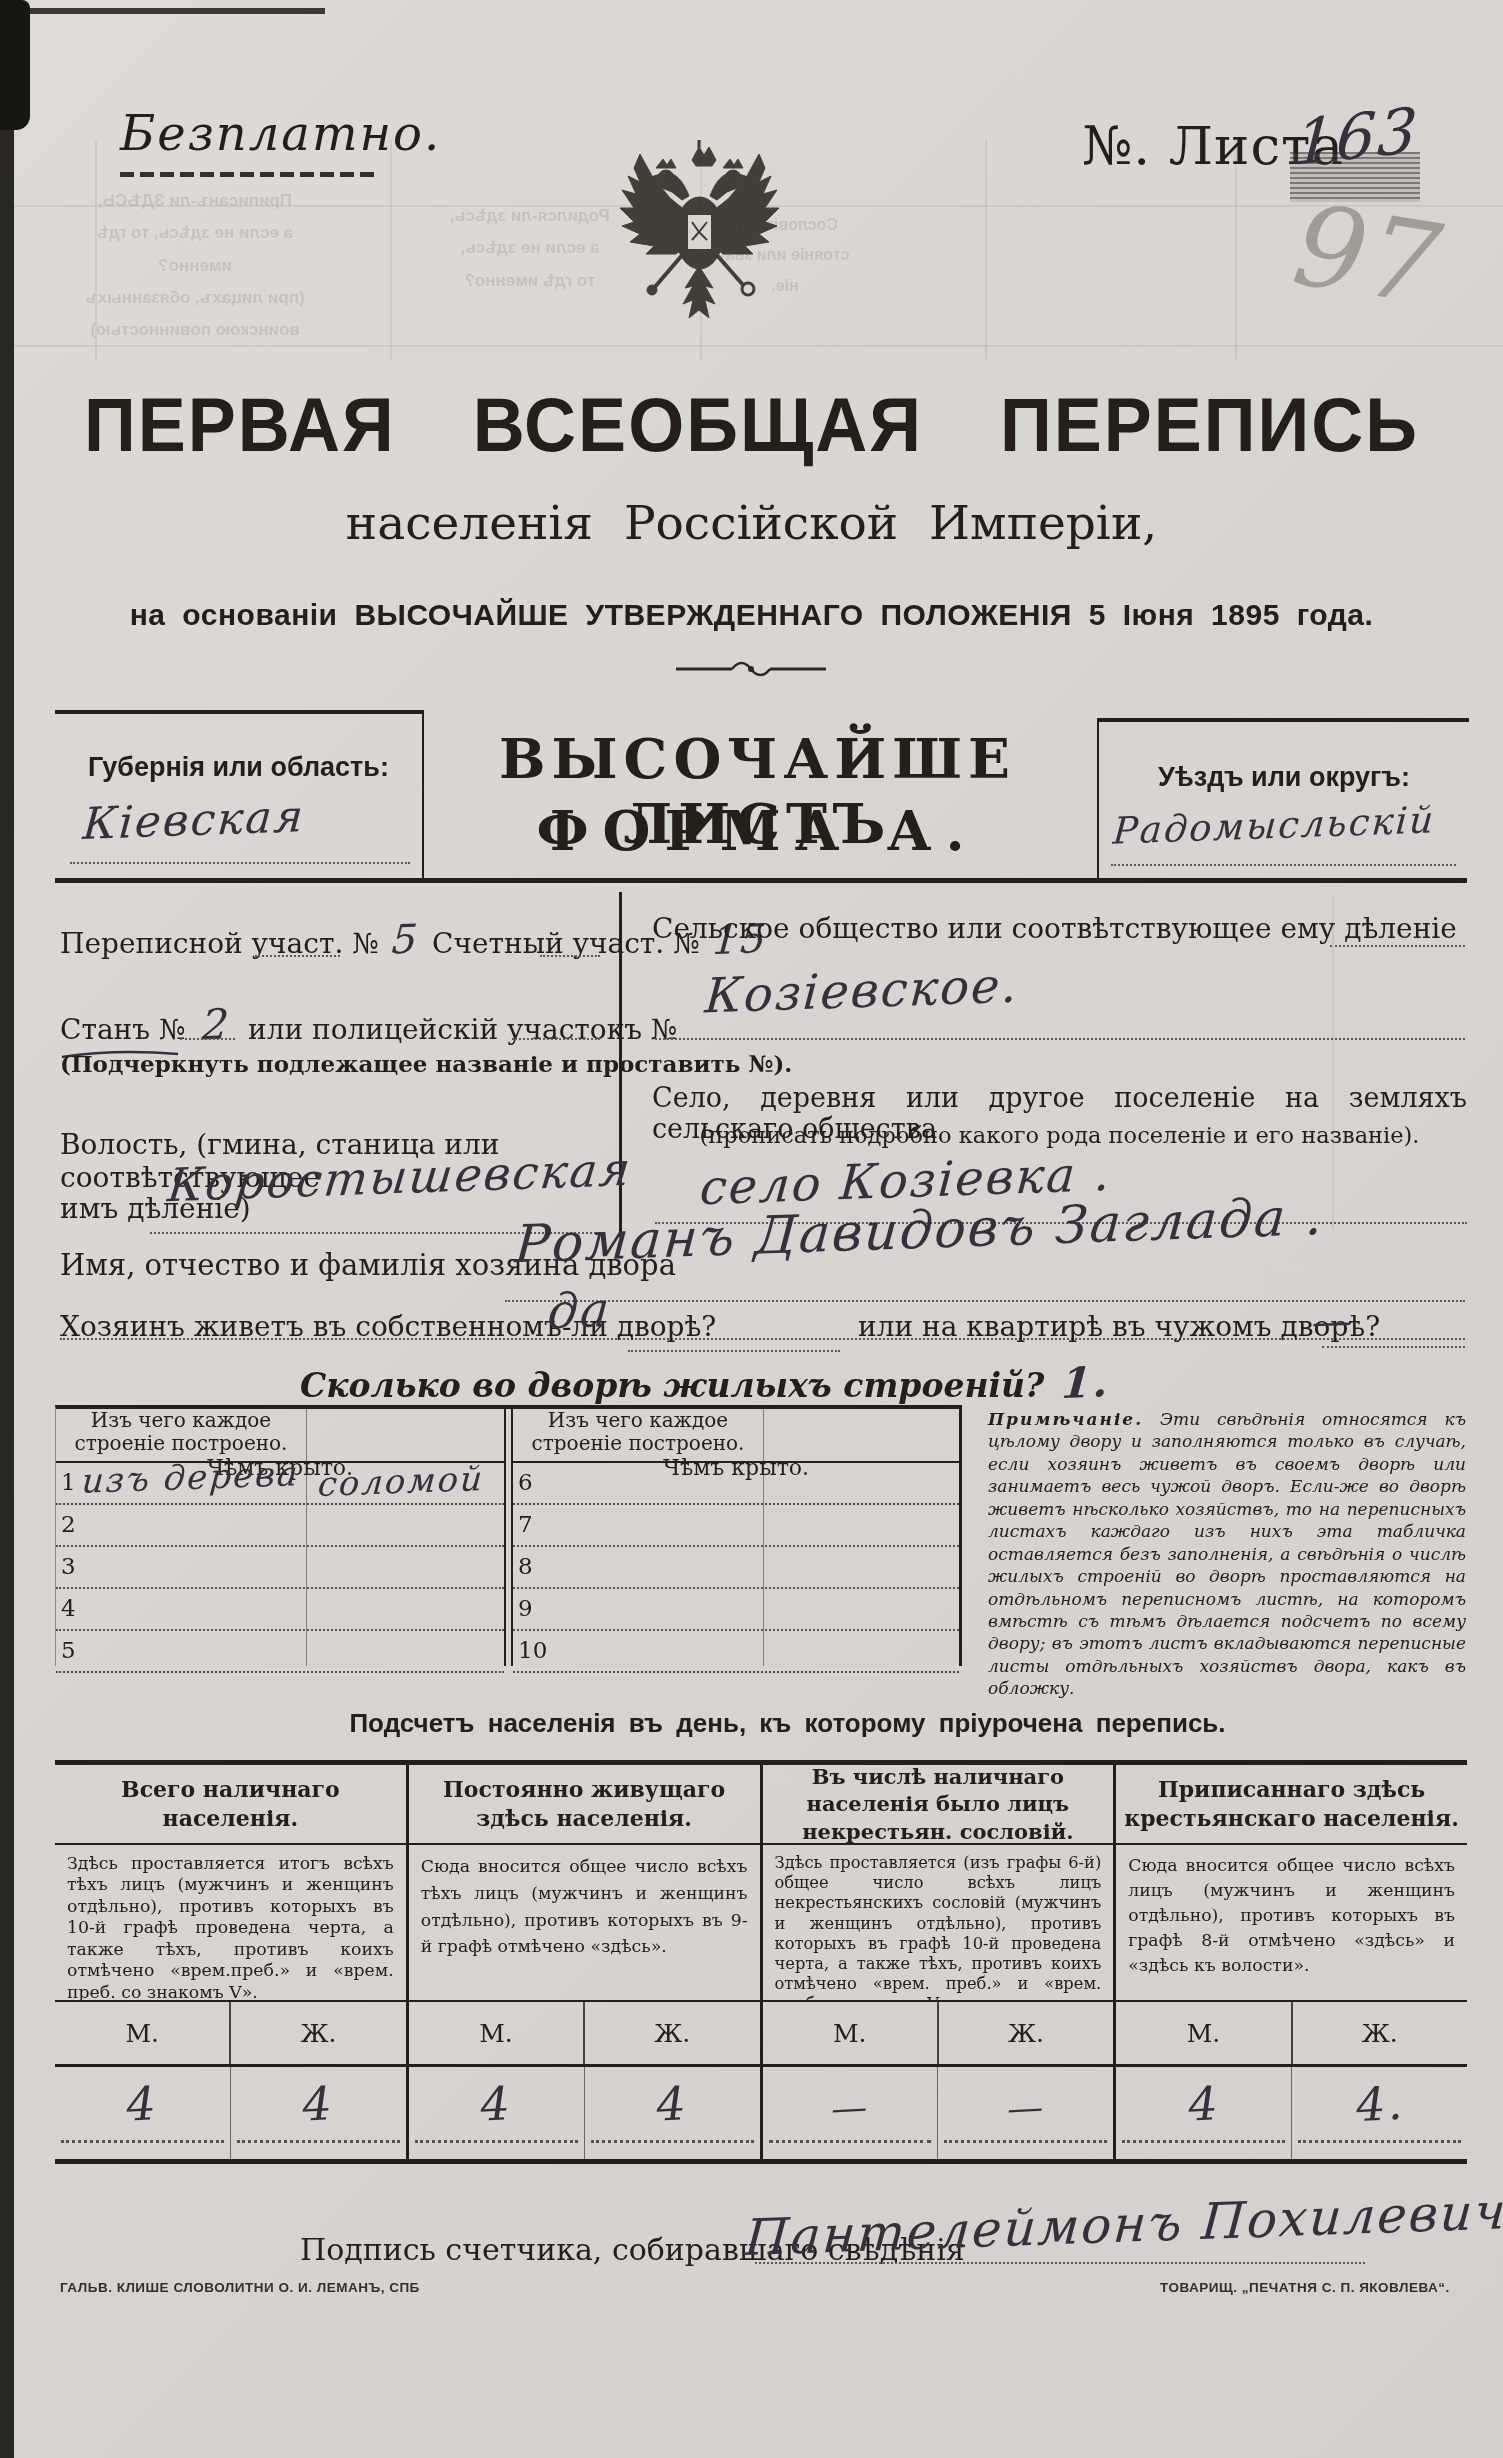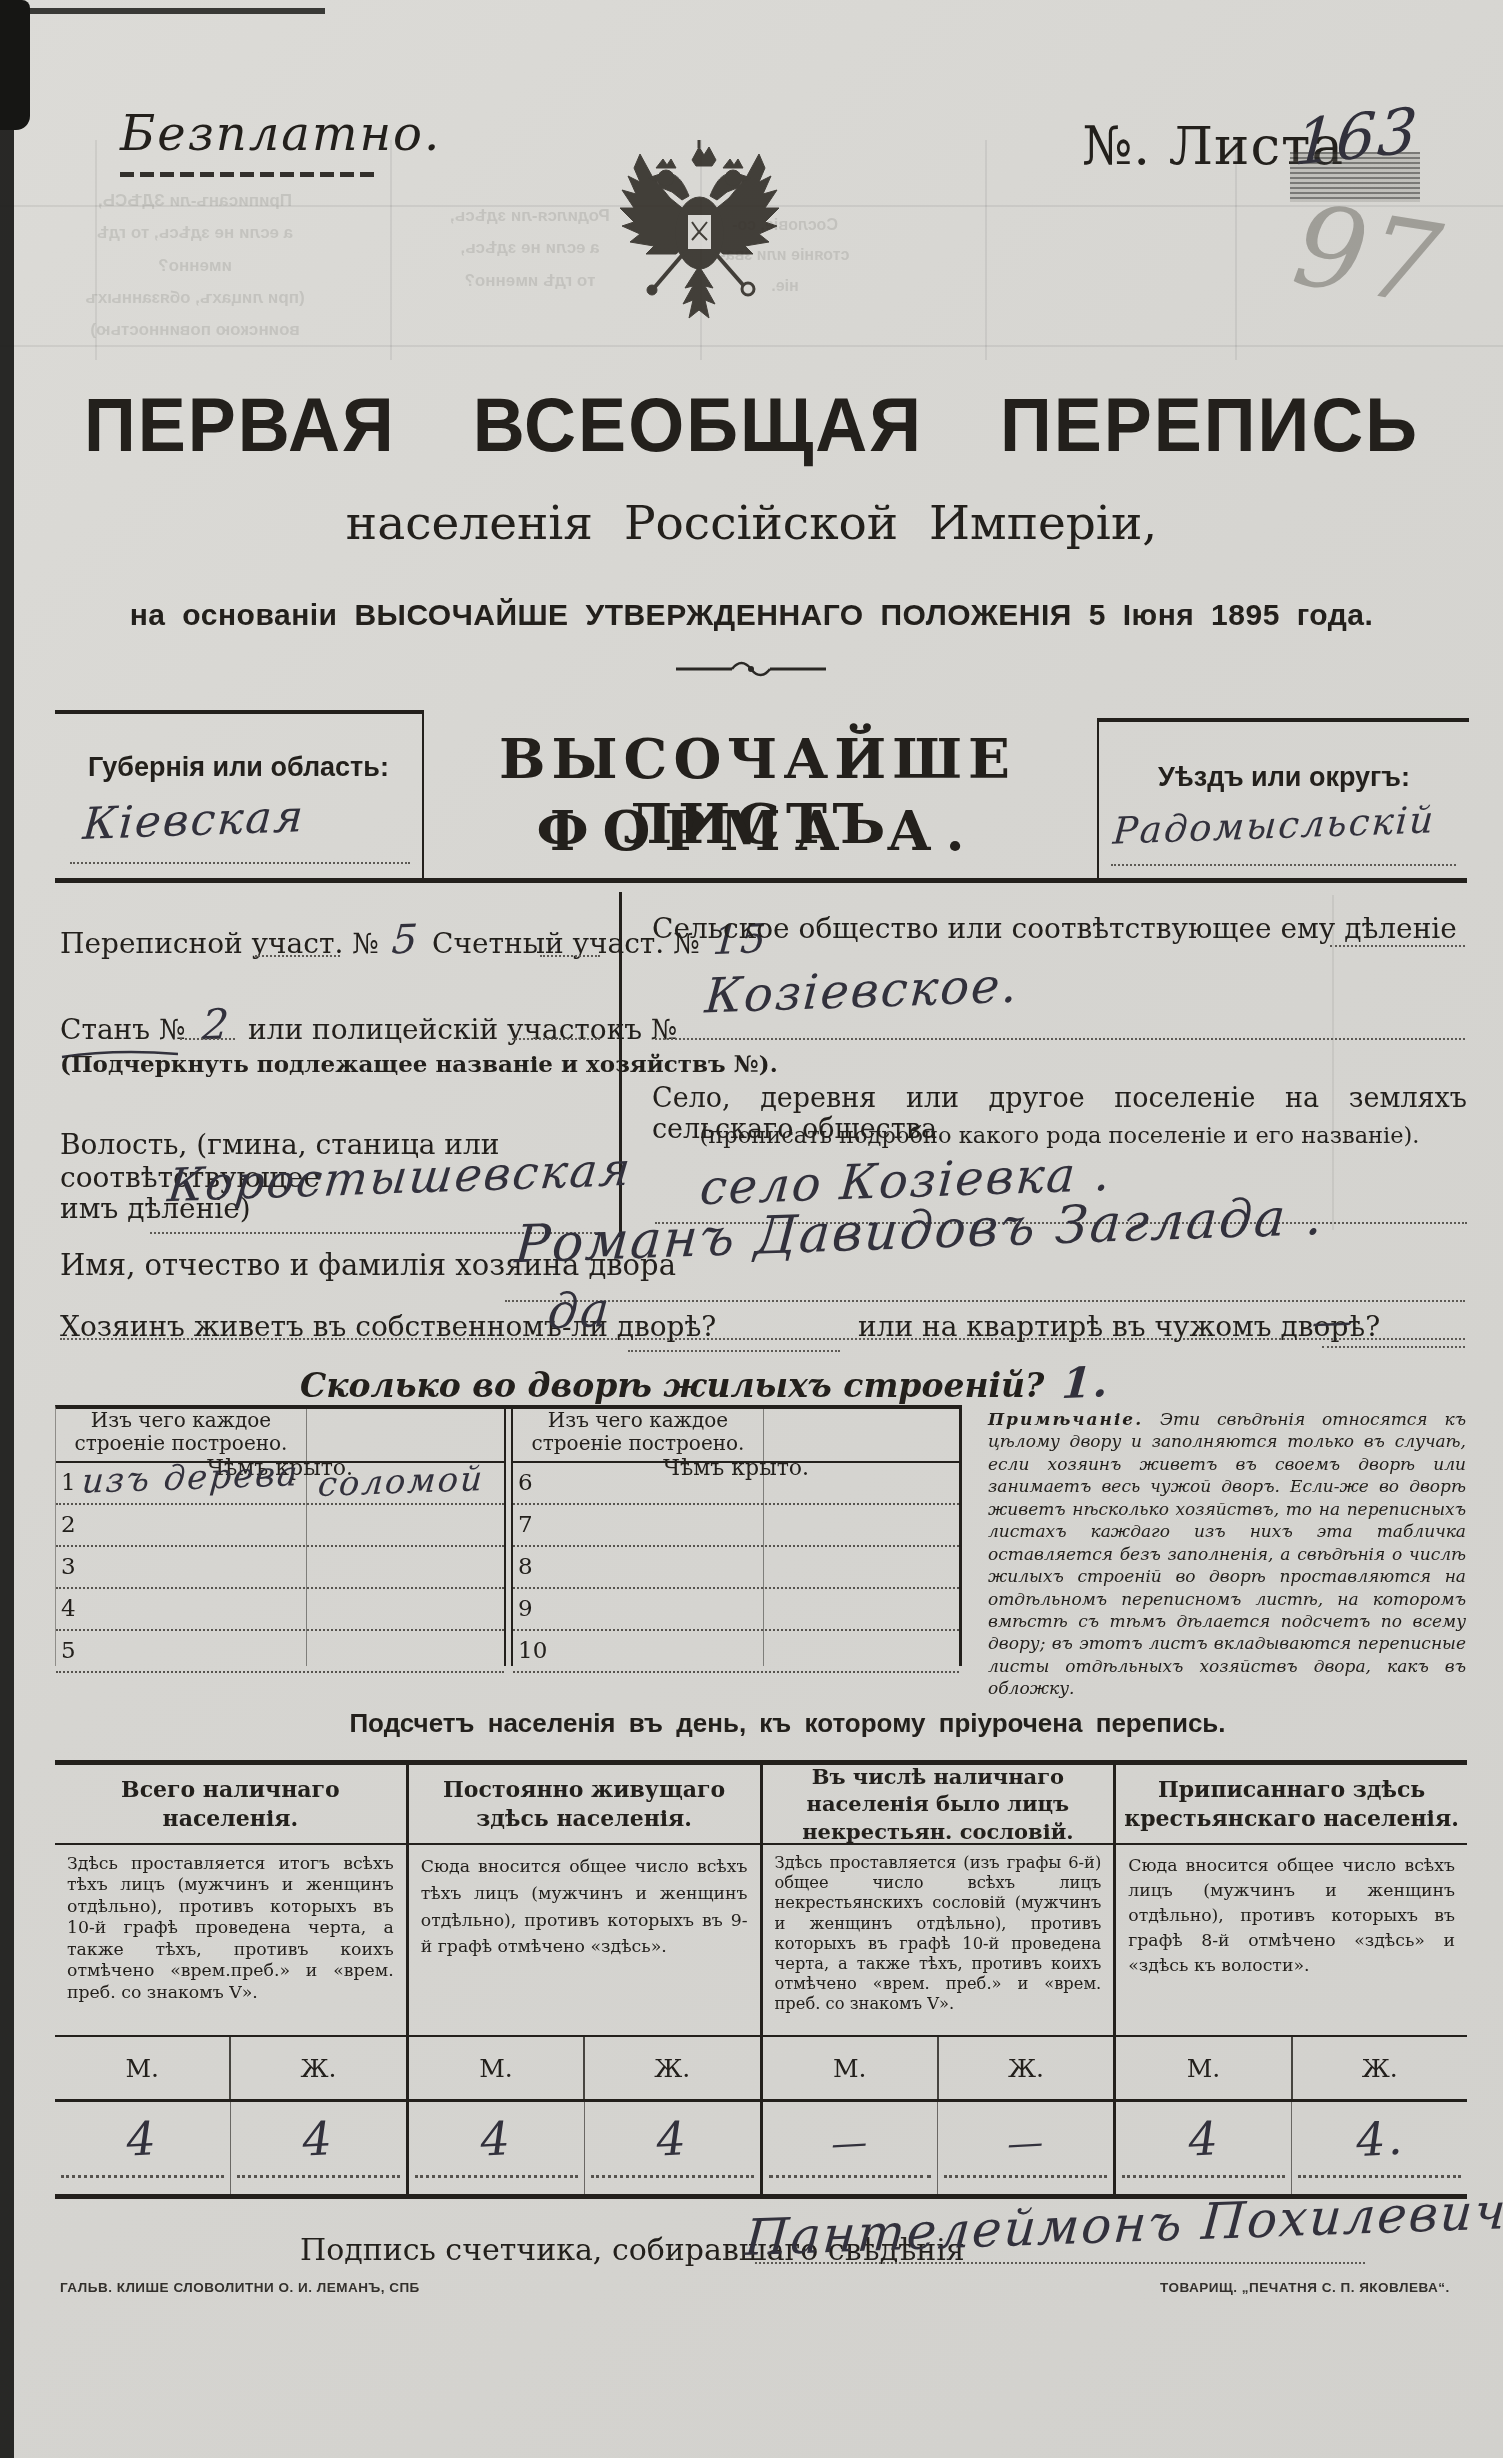--- a/index.html
+++ b/index.html
@@ -52,21 +52,21 @@
   .note{position:absolute;left:988px;top:1408px;width:478px;font-size:17px;
     line-height:1.32;text-align:justify;font-style:italic;}
   .note b{letter-spacing:2px;}
   
   .ctable{position:absolute;left:55px;top:1760px;width:1412px;
     border-top:5px solid #23201c;border-bottom:5px solid #23201c;display:flex;box-sizing:border-box;}
   .cgroup{flex:1;min-width:0;}
   .cgroup + .cgroup{border-left:3px solid #23201c;}
   .chead{height:74px;display:flex;align-items:center;justify-content:center;text-align:center;
     border-bottom:2px solid #23201c;font-weight:bold;font-size:22px;line-height:1.3;padding:2px 6px;}
-  .cdesc{height:192px;border-bottom:2px solid #23201c;font-size:17.3px;line-height:1.24;
+  .cdesc{height:157px;border-bottom:2px solid #23201c;font-size:17.3px;line-height:1.24;
     text-align:justify;padding:8px 12px;box-sizing:border-box;overflow:hidden;}
   .clabels{height:62px;display:flex;border-bottom:3px solid #23201c;font-size:25px;}
   .clabels .half{flex:1;display:flex;align-items:center;justify-content:center;}
   .clabels .half + .half{border-left:2px solid rgba(35,32,28,.8);}
   .cvals{height:92px;display:flex;}
   .cvals .half{flex:1;position:relative;}
   .cvals .half + .half{border-left:1px solid rgba(35,32,28,.6);}
   .cvals .hw{position:absolute;left:50%;top:10px;transform:translateX(-50%) rotate(-3deg);font-size:46px;}
   .cvals .vline{position:absolute;left:6px;right:6px;bottom:16px;border-bottom:3px dotted #56534e;}
 </style>
@@ -181,21 +181,21 @@
       <span>Станъ №</span>
       <svg style="position:absolute;left:0;bottom:-14px;" width="120" height="12" viewBox="0 0 120 12">
         <path d="M2,9 Q55,1 118,6" stroke="#32313c" stroke-width="2.5" fill="none"></path>
       </svg>
     </span>
     <span class="hw" style="font-size:42px;margin:0 8px;">2</span>
     <span>или полицейскій участокъ №</span>
   </div>
   <div class="dots fine" style="left:180px;top:1038px;width:55px;"></div>
   <div class="dots fine" style="left:512px;top:1038px;width:88px;"></div>
-  <div class="abs" style="left:60px;top:1050px;font-size:23px;font-weight:bold;">(Подчеркнуть подлежащее названіе и хозяйствъ №).</div>
+  <div class="abs" style="left:60px;top:1050px;font-size:23px;font-weight:bold;">(Подчеркнуть подлежащее названіе и проставить №).</div>
 
   <div class="abs" style="left:60px;top:1128px;font-size:28px;width:545px;">Волость, (гмина, станица или соотвѣтствующее</div>
   <div class="abs" style="left:60px;top:1192px;font-size:28px;">имъ дѣленіе)</div>
   <div class="abs hw" style="left:168px;top:1150px;font-size:46px;transform:rotate(-2deg) skewX(-8deg);">Коростышевская</div>
   <div class="dots fine" style="left:150px;top:1232px;width:450px;"></div>
 
   <div class="abs" style="left:652px;top:912px;width:815px;font-size:28px;">Сельское общество или соотвѣтствующее ему дѣленіе</div>
   <div class="dots fine" style="left:1330px;top:945px;width:135px;"></div>
   <div class="abs hw" style="left:705px;top:962px;font-size:48px;">Козіевское.</div>
   <div class="dots fine" style="left:655px;top:1038px;width:810px;"></div>

